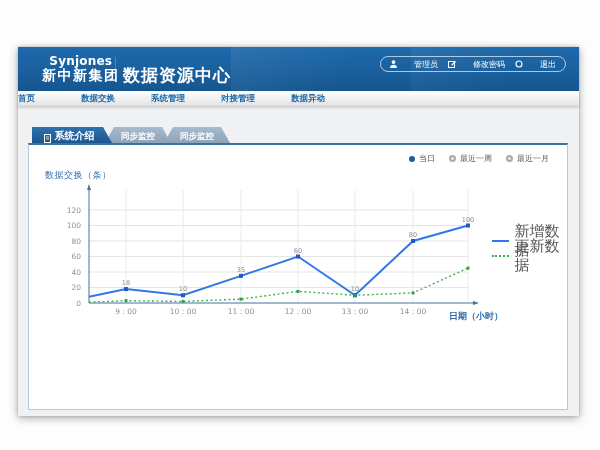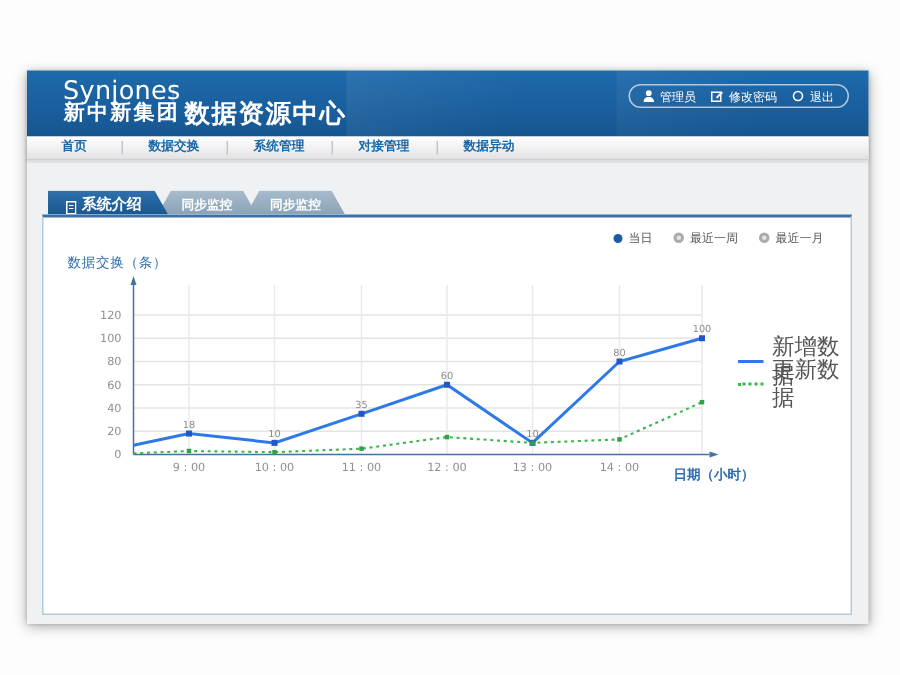--- a/index.html
+++ b/index.html
@@ -3,29 +3,29 @@
 <meta charset="utf-8">
 <style>
 *{margin:0;padding:0;box-sizing:border-box}
 html,body{width:600px;height:450px}
 body{background:#fdfdfd;font-family:"DejaVu Sans","Liberation Sans",sans-serif;position:relative;overflow:hidden}
 .window{position:absolute;left:18px;top:47px;width:561px;height:369px;background:#f0f1f2;box-shadow:0 2px 9px rgba(0,0,0,.32),0 0 3px rgba(0,0,0,.2)}
 .hdr{position:absolute;left:0;top:0;right:0;height:44px;background:linear-gradient(180deg,#1e6aab 0%,#1a5f9e 55%,#15568f 100%);overflow:hidden}
 .hdr .streak1{position:absolute;left:38%;top:-18px;width:200px;height:90px;background:linear-gradient(115deg,rgba(255,255,255,.07),rgba(255,255,255,0) 55%)}
 .hdr .streak2{position:absolute;left:70%;top:-10px;width:180px;height:80px;background:linear-gradient(115deg,rgba(255,255,255,.05),rgba(255,255,255,0) 55%)}
 .logo{position:absolute;left:24px;top:7px;color:#fff;text-align:center}
-.logo .l1{font-size:17px;font-weight:normal;letter-spacing:.2px;line-height:15px}
+.logo .l1{font-size:12px;font-weight:bold;letter-spacing:.2px;line-height:15px}
 .logo .l2{font-size:14px;font-weight:bold;letter-spacing:1.5px;line-height:12px}
 .hdr-divider{position:absolute;left:97px;top:10px;width:1px;height:25px;background:rgba(255,255,255,.22)}
 .app-title{position:absolute;left:105px;top:17px;color:#fff;font-size:17px;font-weight:bold;letter-spacing:1px}
 .user-pill{position:absolute;right:13px;top:9px;height:16px;border:1px solid rgba(255,255,255,.65);border-radius:9px;display:flex;align-items:center;padding:0 9px;gap:10px}
-.pill-item{display:flex;align-items:center;gap:4px;color:#fff;font-size:8px;cursor:pointer;white-space:nowrap}
+.pill-item{display:flex;align-items:center;gap:17px;color:#fff;font-size:8px;cursor:pointer;white-space:nowrap}
 .pill-item svg{display:block}
 .nav{position:absolute;left:0;top:44px;right:0;height:16px;background:linear-gradient(180deg,#ffffff,#ececee 70%,#e1e1e4);border-bottom:1px solid #cfcfd2;box-shadow:0 1px 2px rgba(0,0,0,.12);display:flex;align-items:center;z-index:2}
-.nav-item{width:70px;text-align:center;font-size:8.5px;font-weight:bold;color:#1b69a8;position:relative;cursor:pointer;line-height:15px}
+.nav-item{width:70px;font-size:8.5px;font-weight:bold;color:#1b69a8;position:relative;cursor:pointer;line-height:15px}
 .nav-item:first-child{width:63px}
 .nav-item + .nav-item::before{content:"";position:absolute;left:0;top:3px;height:9px;width:1px;background:#c2c6cb}
 .tabs{position:absolute;left:14px;top:80px;height:16px;display:flex;z-index:1}
 .tab{height:16px;display:flex;align-items:flex-end;justify-content:center;gap:4px;color:#fff;position:relative;cursor:pointer}
 .tab.active{width:80px;font-size:10px;font-weight:bold;background:linear-gradient(180deg,#2e71ac,#1b578f);clip-path:polygon(0 0,calc(100% - 9px) 0,100% 100%,0 100%);z-index:3;padding-right:6px}
 .tab.inactive{width:66px;font-size:8.5px;font-weight:bold;background:linear-gradient(180deg,#a7bbcc,#8ba3b8);clip-path:polygon(9px 0,calc(100% - 9px) 0,100% 100%,0 100%);margin-left:-7px;filter:drop-shadow(1px 0 0 rgba(255,255,255,.45))}
 .tab.t2{z-index:2}
 .tab.t3{z-index:1}
 .panel{position:absolute;left:10px;top:96px;width:540px;height:267px;background:#fff;border:1px solid #b3c9dc;border-top:2px solid #3a70a3}
 .radios{position:absolute;right:18px;top:8px;display:flex;gap:14px;align-items:center}

